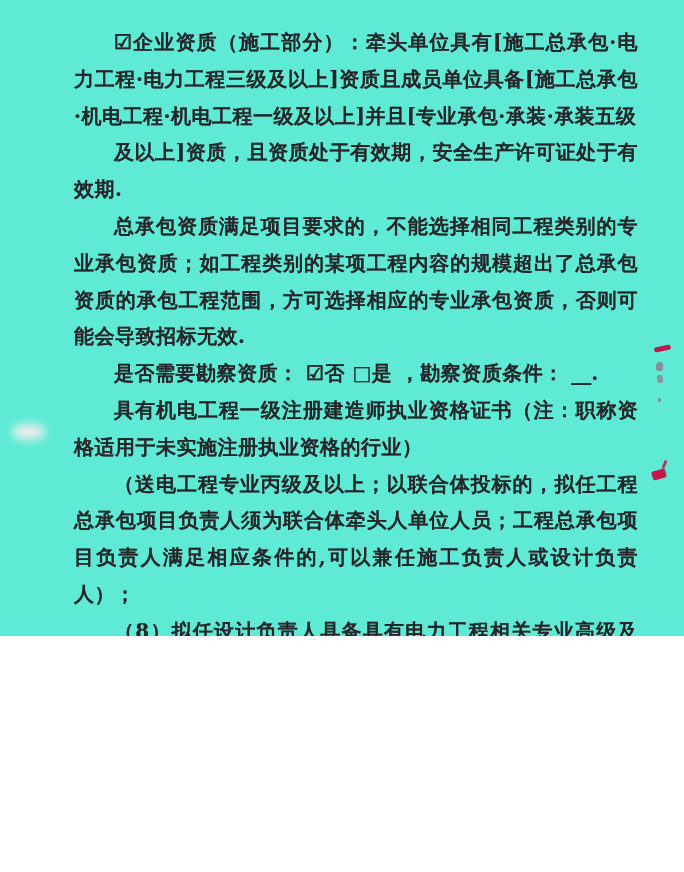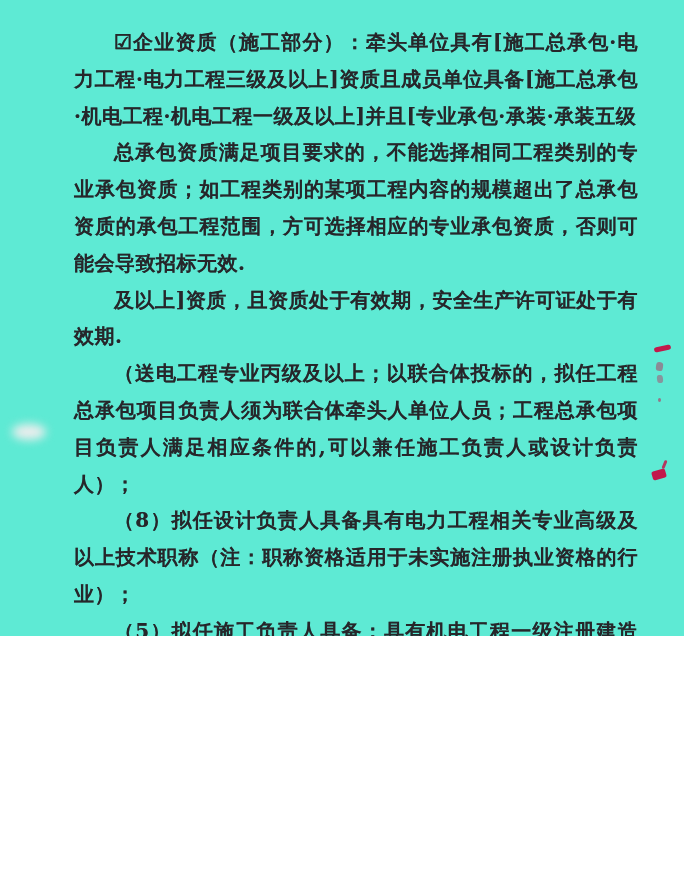--- a/index.html
+++ b/index.html
@@ -41,27 +41,29 @@
 </style>
 </head>
 <body>
 
 <div class="page">
   <div class="smudge"></div>
 
   <div class="doc">
     <p class="para"><span class="cb">☑</span><span>企业资质（施工部分）：牵头单位具有[施工总承包·电力工程·电力工程三级及以上]资质且成员单位具备[施工总承包·机电工程·机电工程一级及以上]并且[专业承包·承装·承装五级</span></p>
 
+    <p class="para">及以上]资质，且资质处于有效期，安全生产许可证处于有效期.</p>
+
     <p class="para">总承包资质满足项目要求的，不能选择相同工程类别的专业承包资质；如工程类别的某项工程内容的规模超出了总承包资质的承包工程范围，方可选择相应的专业承包资质，否则可能会导致招标无效.</p>
 
-    <p class="para">及以上]资质，且资质处于有效期，安全生产许可证处于有效期.</p>
+
+    <p class="para"><span>是否需要勘察资质： </span><span class="cb">☑</span><span>否  </span><span class="cb">□</span><span>是 ，勘察资质条件： </span><span class="blank">__</span><span>.</span></p>
 
 
-
-
+    <p class="para">具有机电工程一级注册建造师执业资格证书（注：职称资格适用于未实施注册执业资格的行业）</p>
 
     <p class="para">（送电工程专业丙级及以上；以联合体投标的，拟任工程总承包项目负责人须为联合体牵头人单位人员；工程总承包项目负责人满足相应条件的,可以兼任施工负责人或设计负责人）；</p>
 
     <p class="para">（8）拟任设计负责人具备具有电力工程相关专业高级及以上技术职称（注：职称资格适用于未实施注册执业资格的行业）；</p>
 
     <p class="para">（5）拟任施工负责人具备：具有机电工程一级注册建造师执业资格证书并且具有安全生产考核合格证(B证)，且无在建工程.</p>
 
   </div>
 
   <div>

